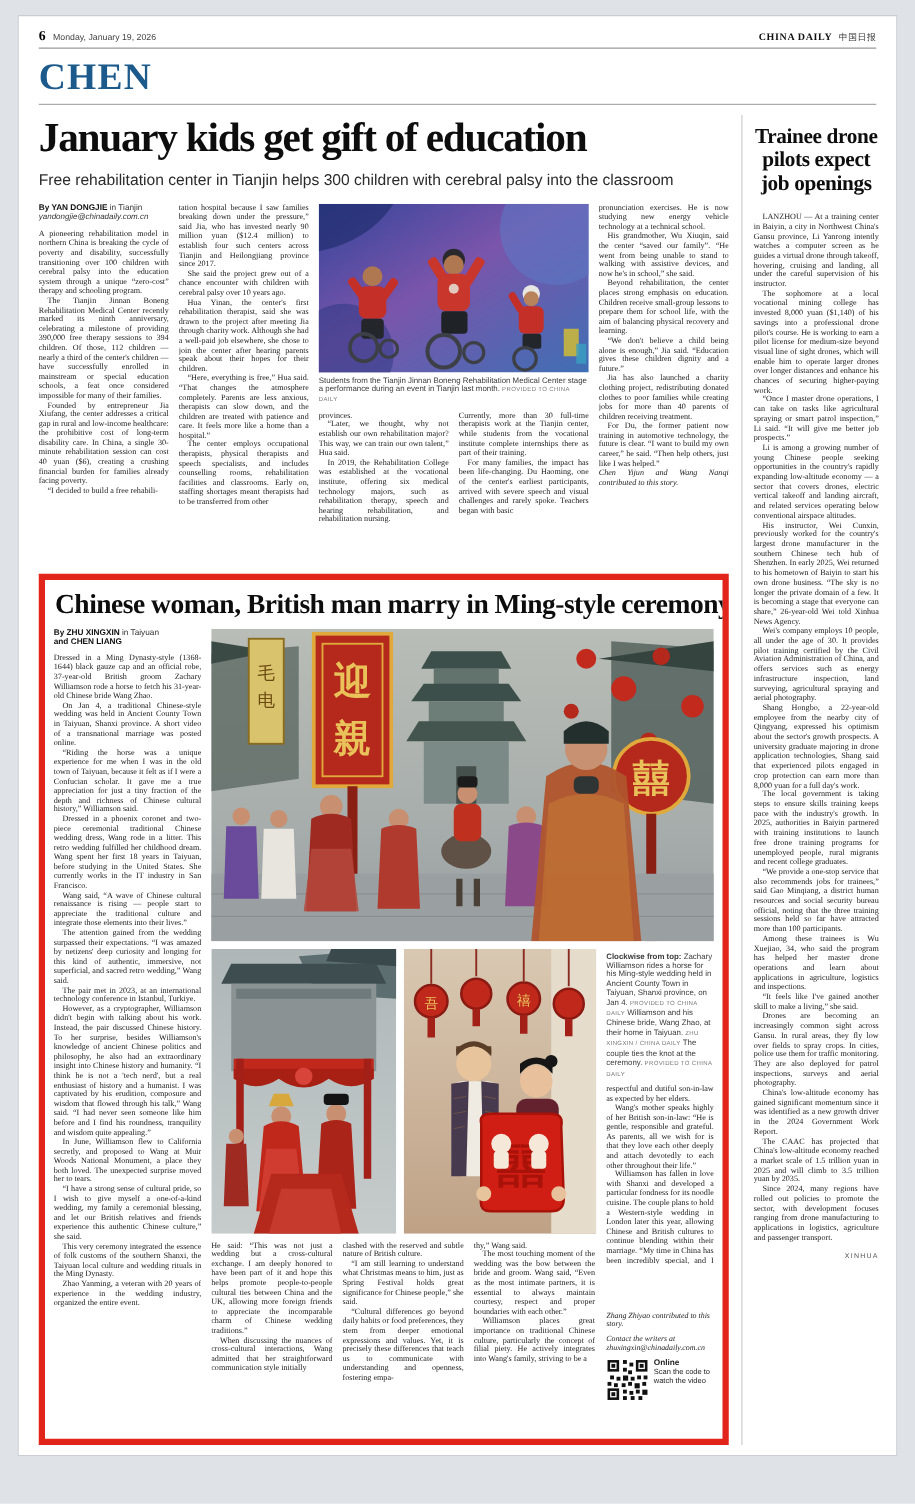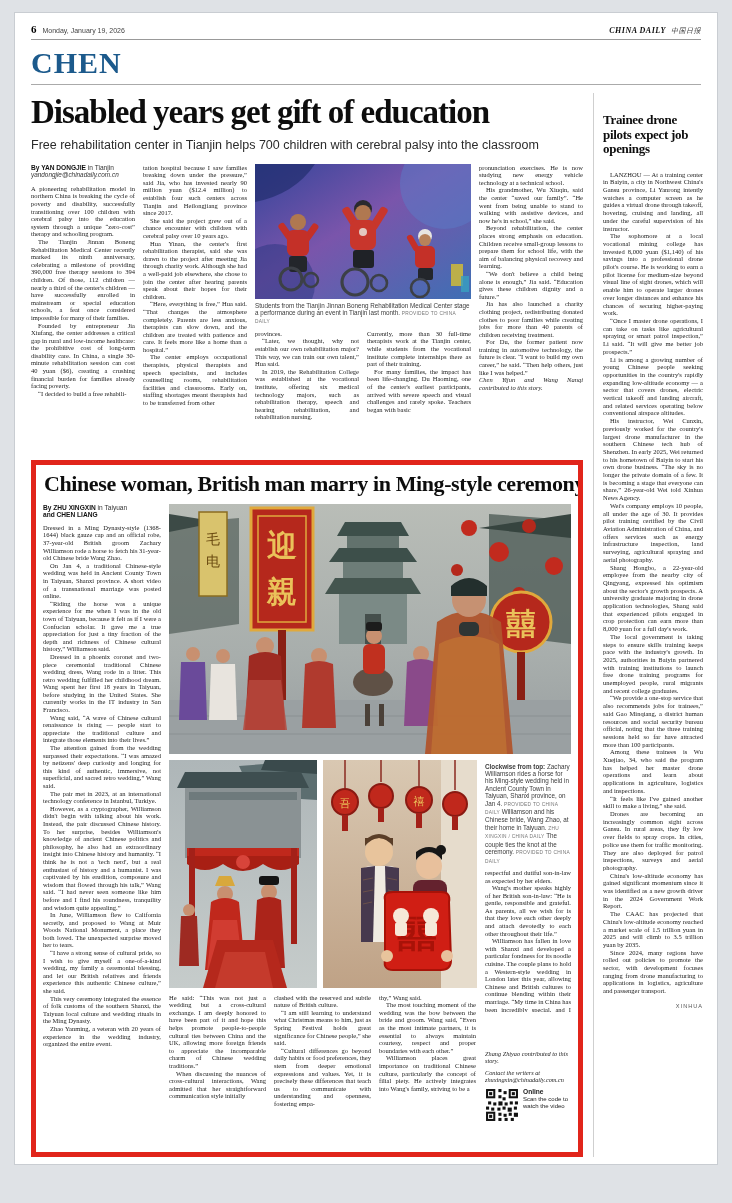--- a/index.html
+++ b/index.html
@@ -13,21 +13,21 @@
   .page {
     width:704px; height:1153px; margin:12px 14px 0 14px;
     background:#ffffff; border:1px solid #c9cdd2;
     padding:10px 16px 14px 16px; overflow:hidden;
   }
   
   .folio { display:flex; justify-content:space-between; align-items:baseline;
     border-bottom:1px solid #999; padding-bottom:3px; }
   .folio-left { font-family:"Liberation Sans", sans-serif; font-size:7px; color:#444; }
   .folio-left b { font-family:"Liberation Serif", serif; font-size:11px; color:#000; margin-right:4px; }
-  .folio-right { font-family:"Liberation Serif", serif; font-weight:bold; font-size:8px; letter-spacing:.5px; color:#111;font-style:italic; }
+  .folio-right { font-family:"Liberation Serif", serif; font-weight:bold; font-size:8px; letter-spacing:.5px; color:#111; }
   .folio-right .cn { font-weight:normal; font-size:7px; color:#333; margin-left:3px; }
   
   .section-title {
     font-family:"Liberation Serif", serif; font-weight:bold;
     font-size:30px; color:#1c5a8c; letter-spacing:1px; padding:6px 0 4px 0;
     border-bottom:1px solid #aaa; margin-bottom:8px;
   }
   
   .content { display:flex; gap:10px; }
   .main-col { width:552px; flex:none; }
@@ -69,21 +69,21 @@
   .cap-body { font-size:6.5px; line-height:7.6px; text-align:justify; margin-top:4px; }
   .cap-body p { margin:0; text-indent:7px; }
   .cap-body p:first-child { text-indent:0; }
   .cap-foot { position:absolute; bottom:0; left:0; right:0; background:#fff; }
   .cap-foot .it { font-style:italic; font-size:6.3px; line-height:7.4px; margin-bottom:4px; }
   .qr-row { display:flex; gap:4px; align-items:flex-start; }
   .qr { width:34px; height:34px; flex:none; }
   .qr-text { font-family:"Liberation Sans", sans-serif; font-size:6px; line-height:7.2px; color:#222; }
   .qr-text b { font-size:6.6px; }
   
-  .headline3 { font-size:13px; font-weight:bold; line-height:1.12; letter-spacing:-.3px; color:#0d0d0d; margin:20px 0 14px 0; }
+  .headline3 { font-size:17px; font-weight:bold; line-height:1.12; letter-spacing:-.3px; color:#0d0d0d; margin:7px 0 14px 0;text-align:center; }
   .side-body { font-size:6.5px; line-height:7.7px; text-align:justify; }
   .side-body p { margin:0; text-indent:7px; }
   .agency { font-family:"Liberation Sans", sans-serif; font-size:5.6px; letter-spacing:1px; color:#555; text-align:right; margin-top:8px; }
   svg text { font-family:"Liberation Serif", serif; }
 </style>
 </head>
 <body>
 
 <div class="page">
 
@@ -97,22 +97,22 @@
       <span class="cn">中国日报</span>
     </div>
   </div>
 
   <div class="section-title">CHEN</div>
 
   <div class="content">
 
     <div class="main-col">
 
-      <div class="headline1">Disabled years get gift of education</div>
-      <div class="subhead">Free rehabilitation center in Tianjin helps 700 children with cerebral palsy into the classroom</div>
+      <div class="headline1">January kids get gift of education</div>
+      <div class="subhead">Free rehabilitation center in Tianjin helps 300 children with cerebral palsy into the classroom</div>
 
       <div class="cols5" style="grid-template-columns:104px 104px 216px 104px;">
         <div class="newscol">
           <div class="byline">
             <span>By YAN DONGJIE</span>
             <span class="loc">in Tianjin</span>
           </div>
           <div class="byline-mail">yandongjie@chinadaily.com.cn</div>
           <div>
               <p>A pioneering rehabilitation model in northern China is breaking the cycle of poverty and disability, successfully transitioning over 100 children with cerebral palsy into the education system through a unique “zero-cost” therapy and schooling program.</p>

